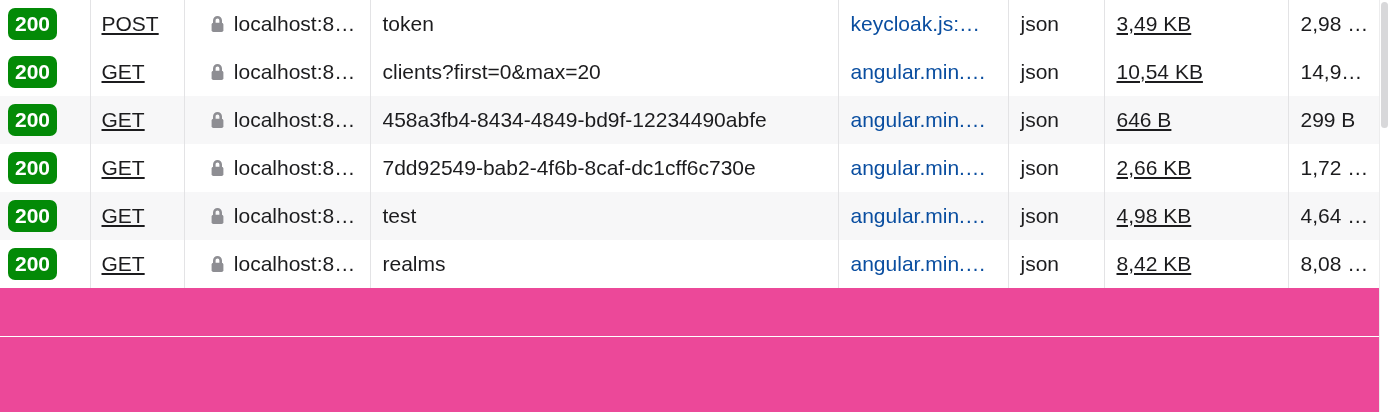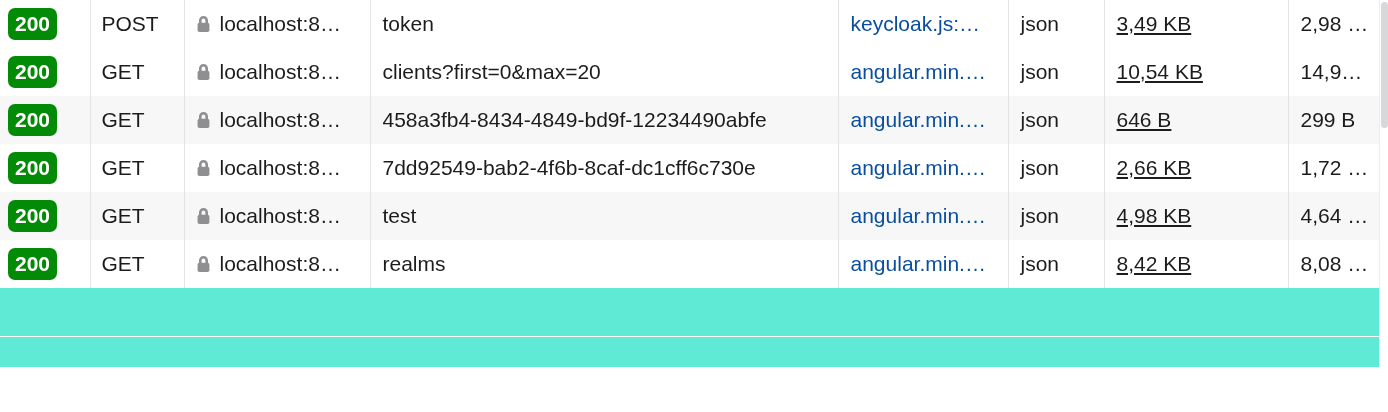--- a/index.html
+++ b/index.html
@@ -11,22 +11,22 @@
     width: 1388px;
     height: 412px;
     font-family: "Liberation Sans", "DejaVu Sans", sans-serif;
     -webkit-font-smoothing: antialiased;
     overflow: hidden;
   }
 
   .net-panel {
     position: relative;
     width: 1388px;
-    height: 367px;
-    background: #5eead4;
+    height: 412px;
+    background: #ec4899;
     box-sizing: border-box;
     overflow: hidden;
   }
 
   .net-table {
     position: absolute;
     left: 0;
     top: 0;
     width: 1379px;
     border-collapse: collapse;
@@ -75,29 +75,30 @@
     background: #038a07;
     color: #ffffff;
     font-size: 21px;
     font-weight: bold;
     line-height: 1;
     padding: 5px 7px 6px 7px;
     border-radius: 7px;
     letter-spacing: 0px;
   }
 
-  .method-cell { padding-left: 11px !important; }
+  .method-cell { padding-left: 11px !important; text-decoration: underline; }
 
   .domain-cell {
     padding-left: 11px !important;
   }
   .domain-inner {
     display: flex;
     align-items: center;
     gap: 9px;
+    justify-content: center;
   }
   .lock-icon {
     flex: 0 0 auto;
     width: 15px;
     height: 18px;
     display: block;
   }
   .lock-icon .lk-body { fill: #8e8e93; }
   .lock-icon .lk-shackle { fill: none; stroke: #8e8e93; stroke-width: 2.6; }
   tr.row-selected .lock-icon .lk-body { fill: #ffffff; }

